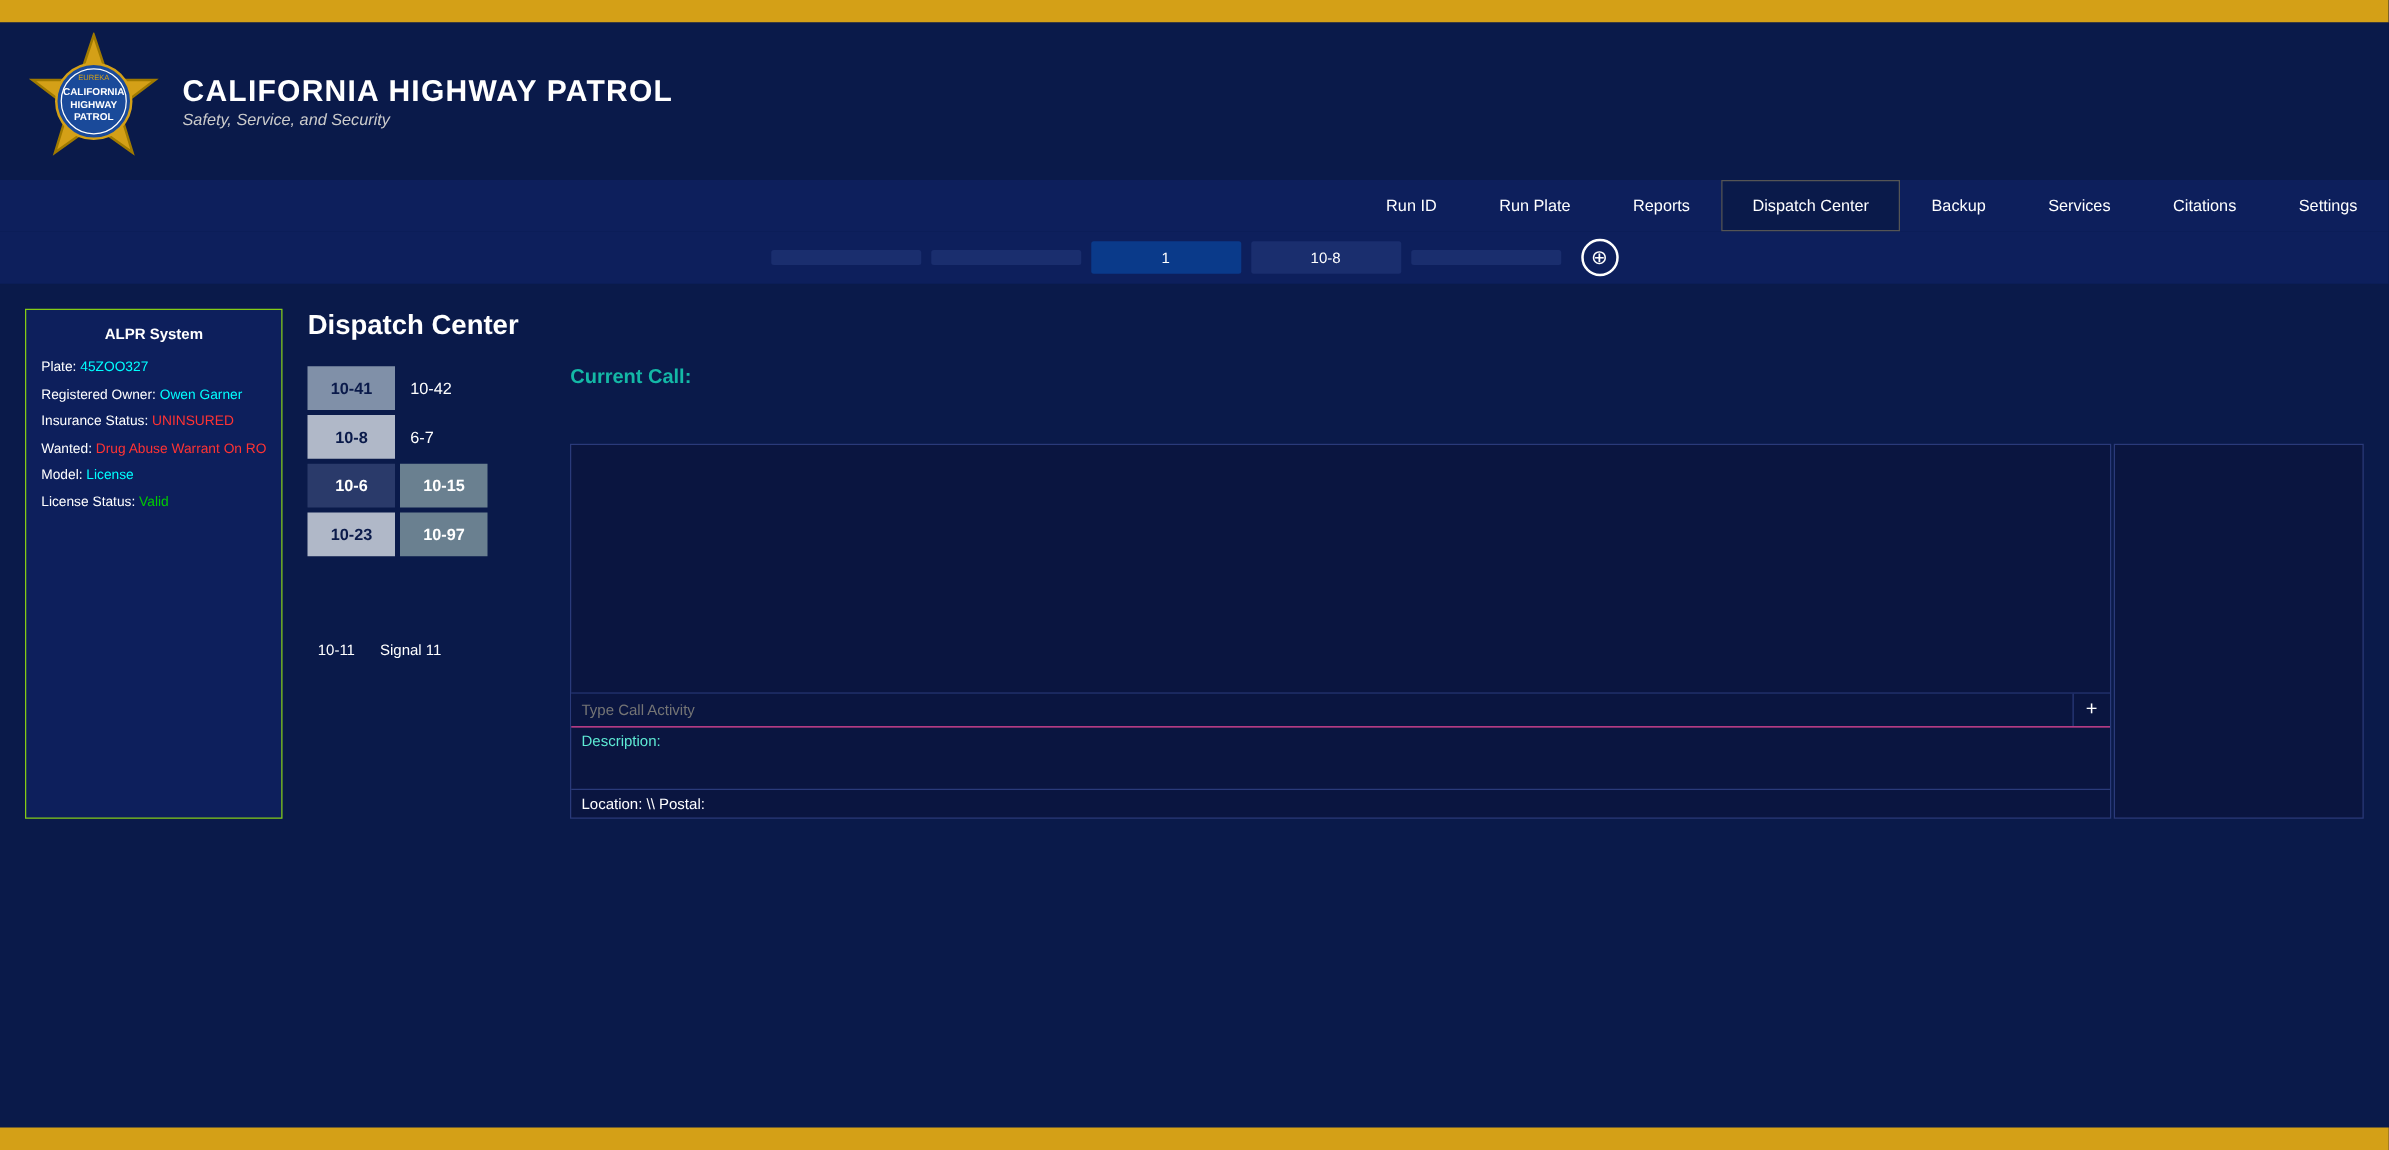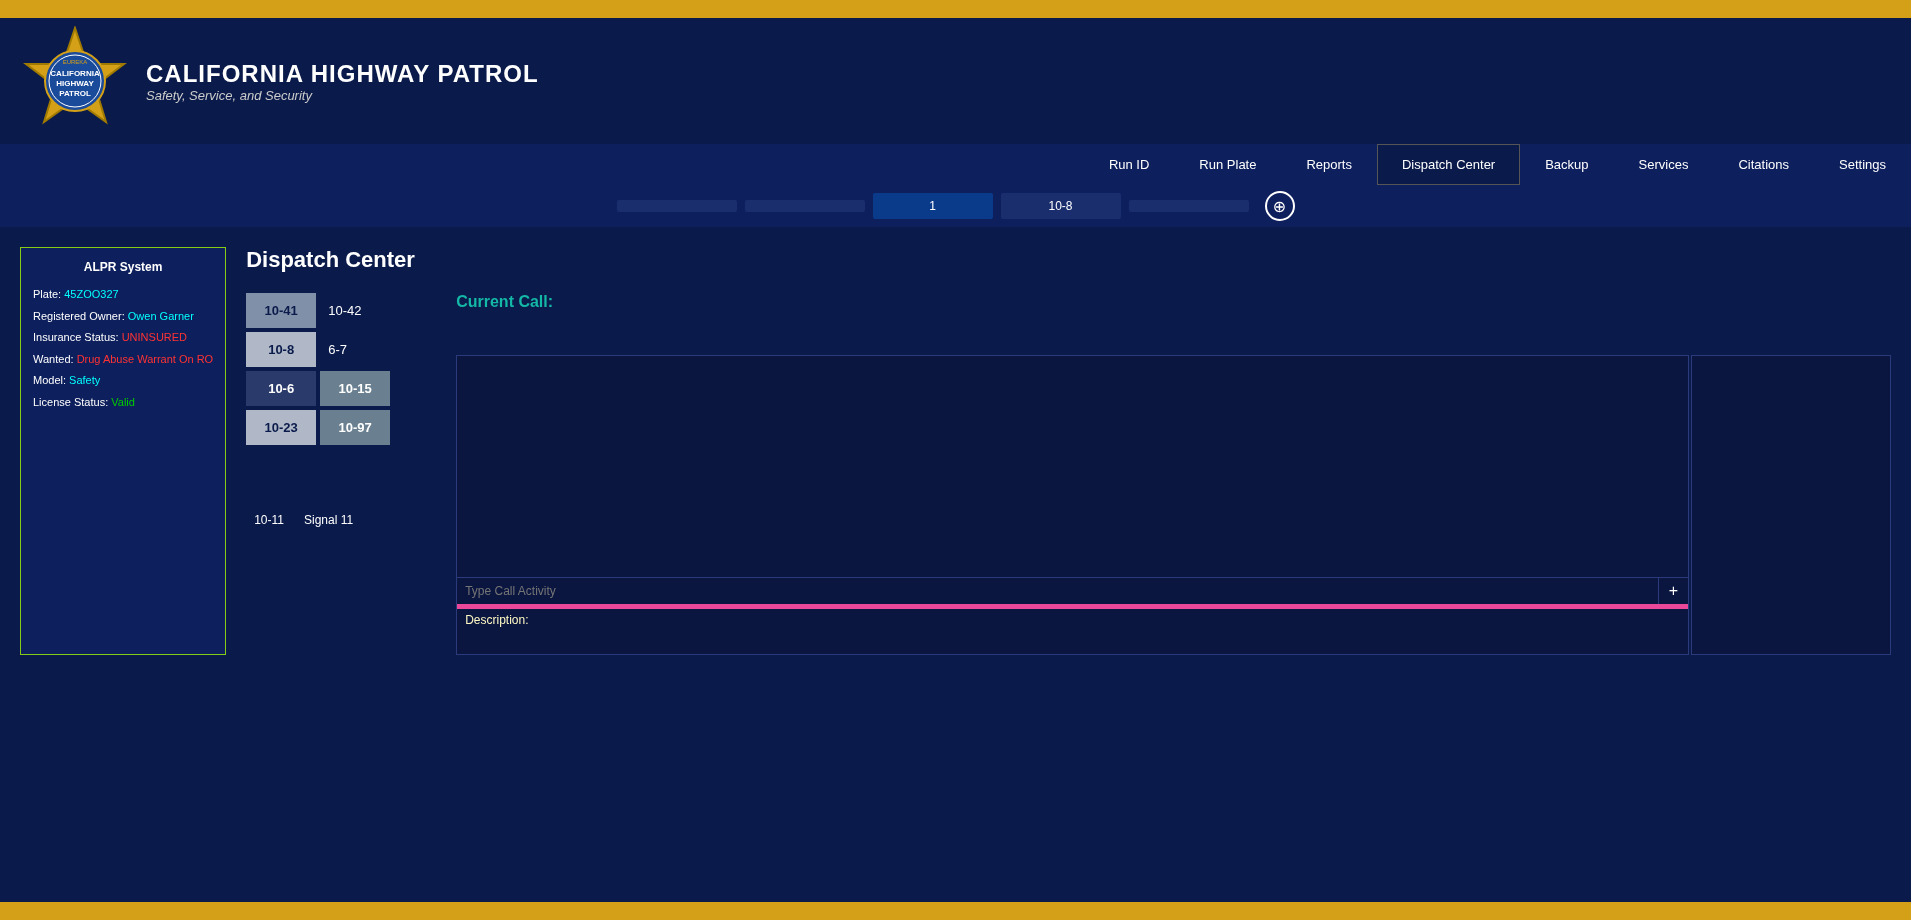--- a/index.html
+++ b/index.html
@@ -253,24 +253,24 @@
     .call-add-btn {
       background-color: #0a1540;
       color: white;
       border: none;
       border-left: 1px solid #2a3a7a;
       padding: 4px 10px;
       cursor: pointer;
       font-size: 16px;
     }
     .call-description {
-      border-top: 5px solid #ec4899;
+      border-top: 1px solid #ec4899;
       padding: 4px 8px;
       font-size: 12px;
-      color: #fef9c3;
+      color: #5eead4;
       min-height: 50px;
     }
     .call-location {
       border-top: 1px solid #2a3a7a;
       padding: 4px 8px;
       font-size: 12px;
       color: white;
     }
 
     .side-call-panel {
@@ -361,21 +361,21 @@
     <div class="sidebar-row">
       <span class="sidebar-label">Insurance Status:</span>
       <span class="sidebar-value-red">UNINSURED</span>
     </div>
     <div class="sidebar-row">
       <span class="sidebar-label">Wanted:</span>
       <span class="sidebar-value-red">Drug Abuse Warrant On RO</span>
     </div>
     <div class="sidebar-row">
       <span class="sidebar-label">Model:</span>
-      <span class="sidebar-value-cyan">Safety</span>
+      <span class="sidebar-value-cyan">License</span>
     </div>
     <div class="sidebar-row">
       <span class="sidebar-label">License Status:</span>
       <span class="sidebar-value-green">Valid</span>
     </div>
   </div>
 
   <div class="dispatch-content">
     <div class="dispatch-title">Dispatch Center</div>
 
@@ -415,20 +415,24 @@
 
           <div class="call-log-panel">
             <div class="call-log-scroll"></div>
             <div class="call-input-row">
               <input class="call-activity-input" type="text" placeholder="Type Call Activity" style="">
               <button class="call-add-btn">+</button>
             </div>
             <div class="call-description">
               <div>Description:</div>
             </div>
+            <div class="call-location">
+              <span>Location:</span>
+              <span>  \\  Postal:</span>
+            </div>
           </div>
 
           <div class="side-call-panel"></div>
         </div>
       </div>
 
     </div>
   </div>
 
 </div>

